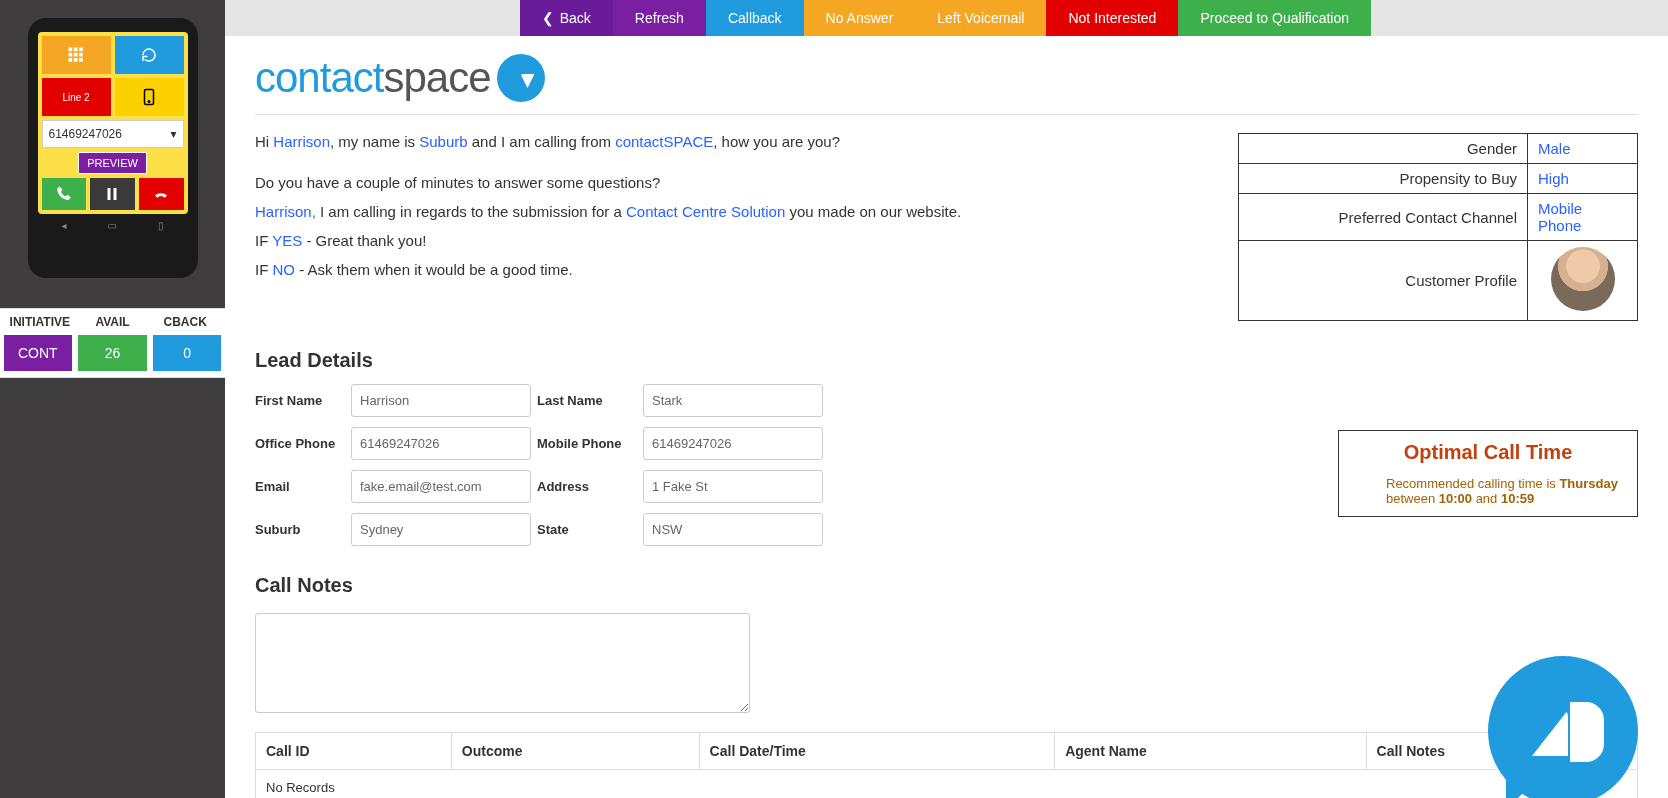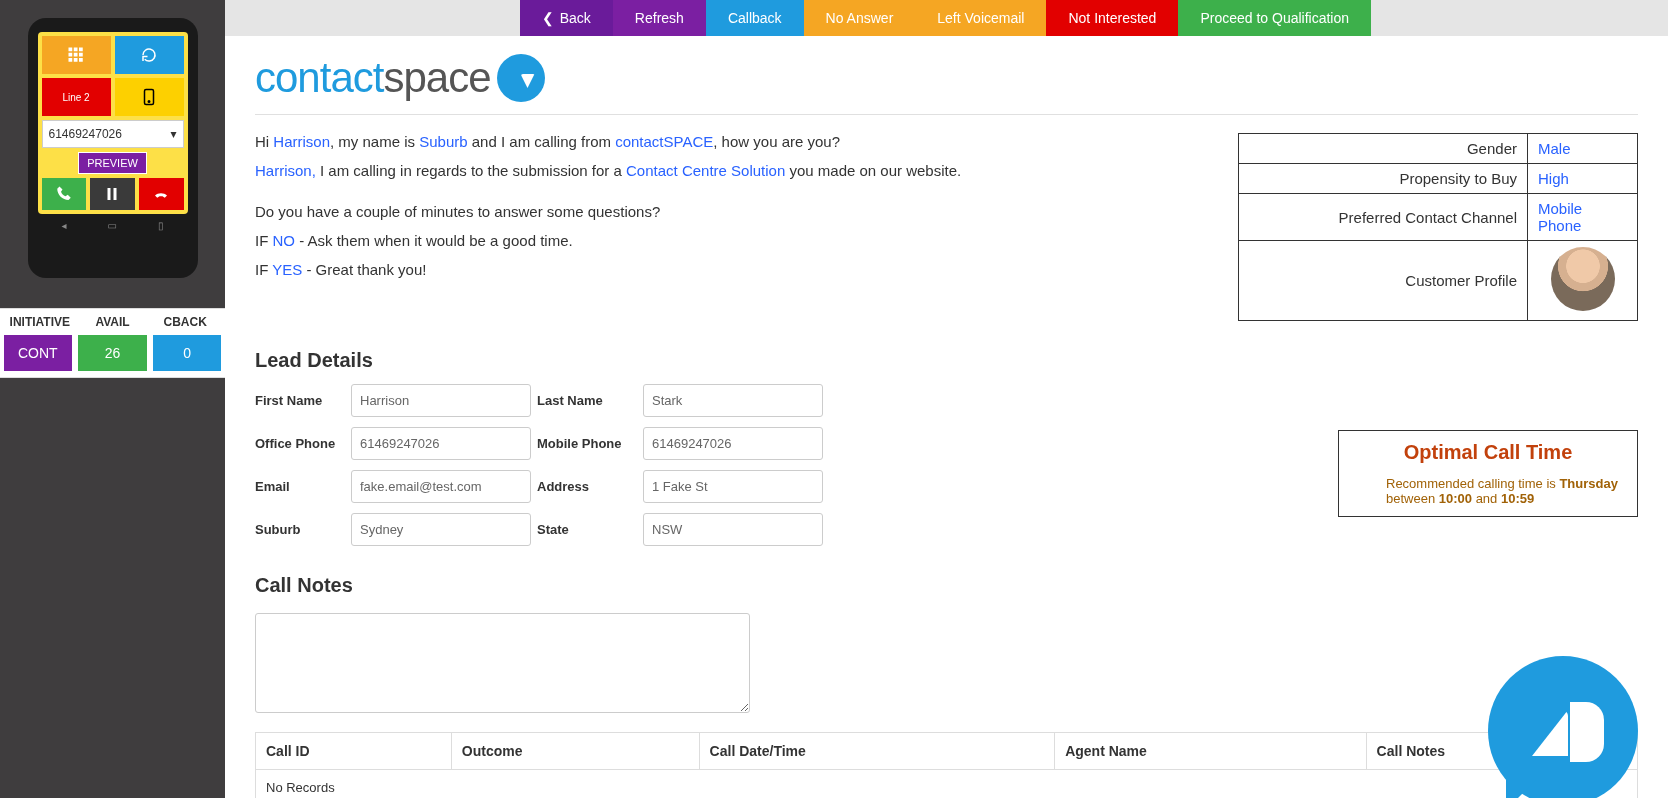--- a/index.html
+++ b/index.html
@@ -183,24 +183,24 @@
 
     <div class="content">
       <div class="logo-row">
         <div class="logo"><span class="contact">contact</span><span class="space">space</span></div>
         <div class="logo-icon"></div>
       </div>
 
       <div class="two-col">
         <div class="script-col">
           <p class="script-line"><span>Hi </span><span class="hl">Harrison</span><span>, my name is </span><span class="hl">Suburb</span><span> and I am calling from </span><span class="hl">contactSPACE</span><span>, how you are you?</span></p>
+          <p class="script-line" style="margin-top:24px;">Do you have a couple of minutes to answer some questions?</p>
           <p class="script-line"><span class="hl">Harrison,</span><span> I am calling in regards to the submission for a </span><span class="hl">Contact Centre Solution</span><span> you made on our website.</span></p>
-          <p class="script-line" style="margin-top:24px;">Do you have a couple of minutes to answer some questions?</p>
+          <p class="script-line"><span>IF </span><span class="hl">YES</span><span> - Great thank you!</span></p>
           <p class="script-line"><span>IF </span><span class="hl">NO</span><span> - Ask them when it would be a good time.</span></p>
-          <p class="script-line"><span>IF </span><span class="hl">YES</span><span> - Great thank you!</span></p>
         </div>
         <div>
           <table class="info-table">
             <tbody>
                 <tr>
                   <td class="label">Gender</td>
                   <td class="value">Male</td>
                 </tr>
             <tr>
                   <td class="label">Propensity to Buy</td>

